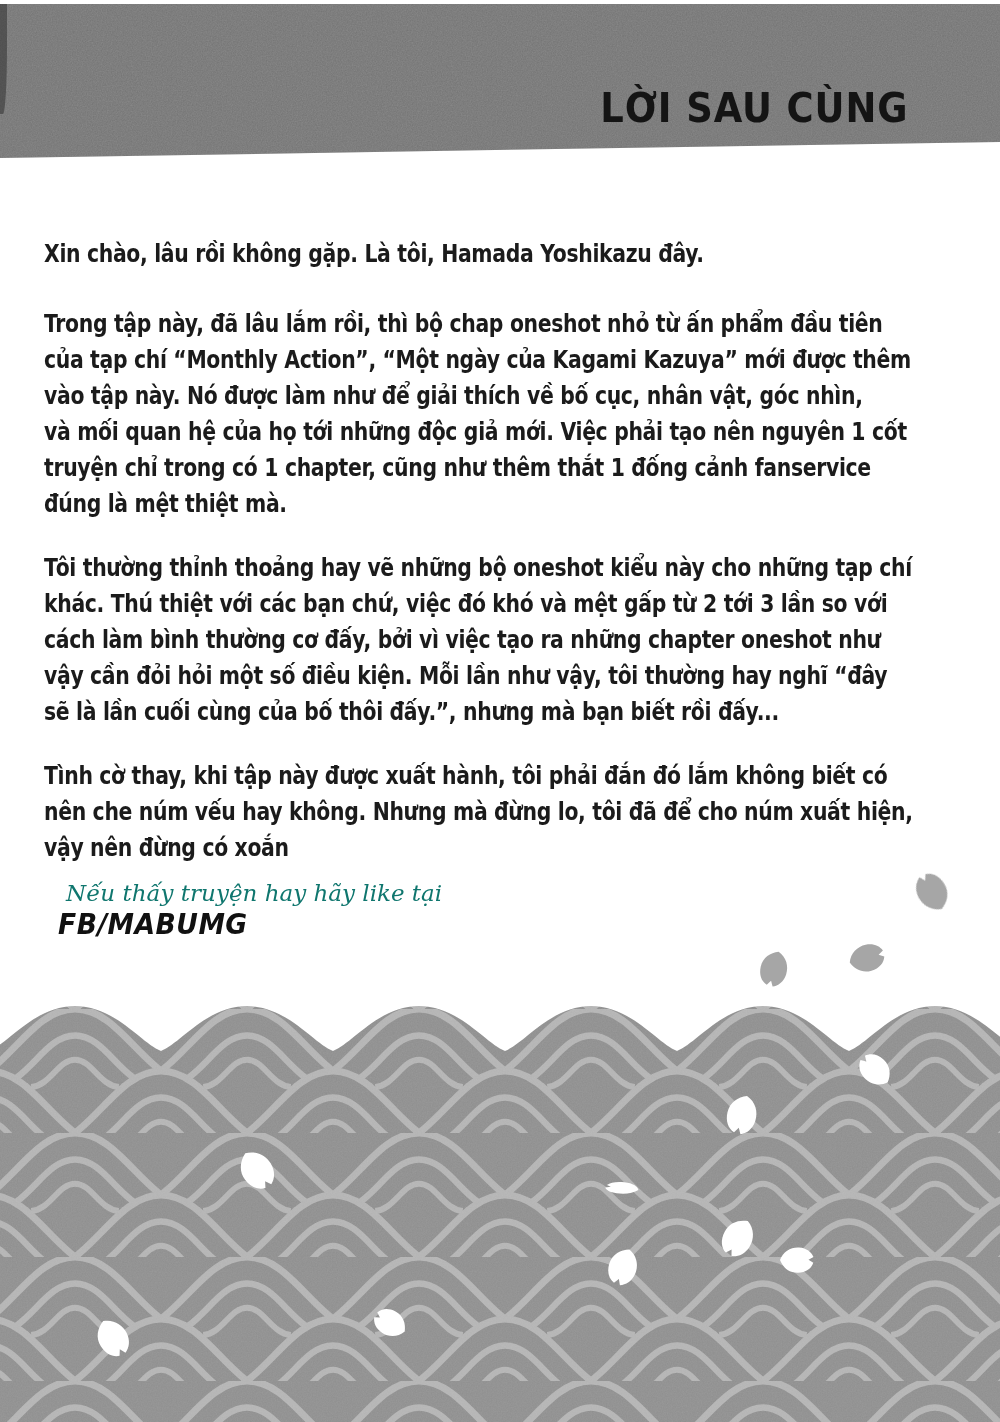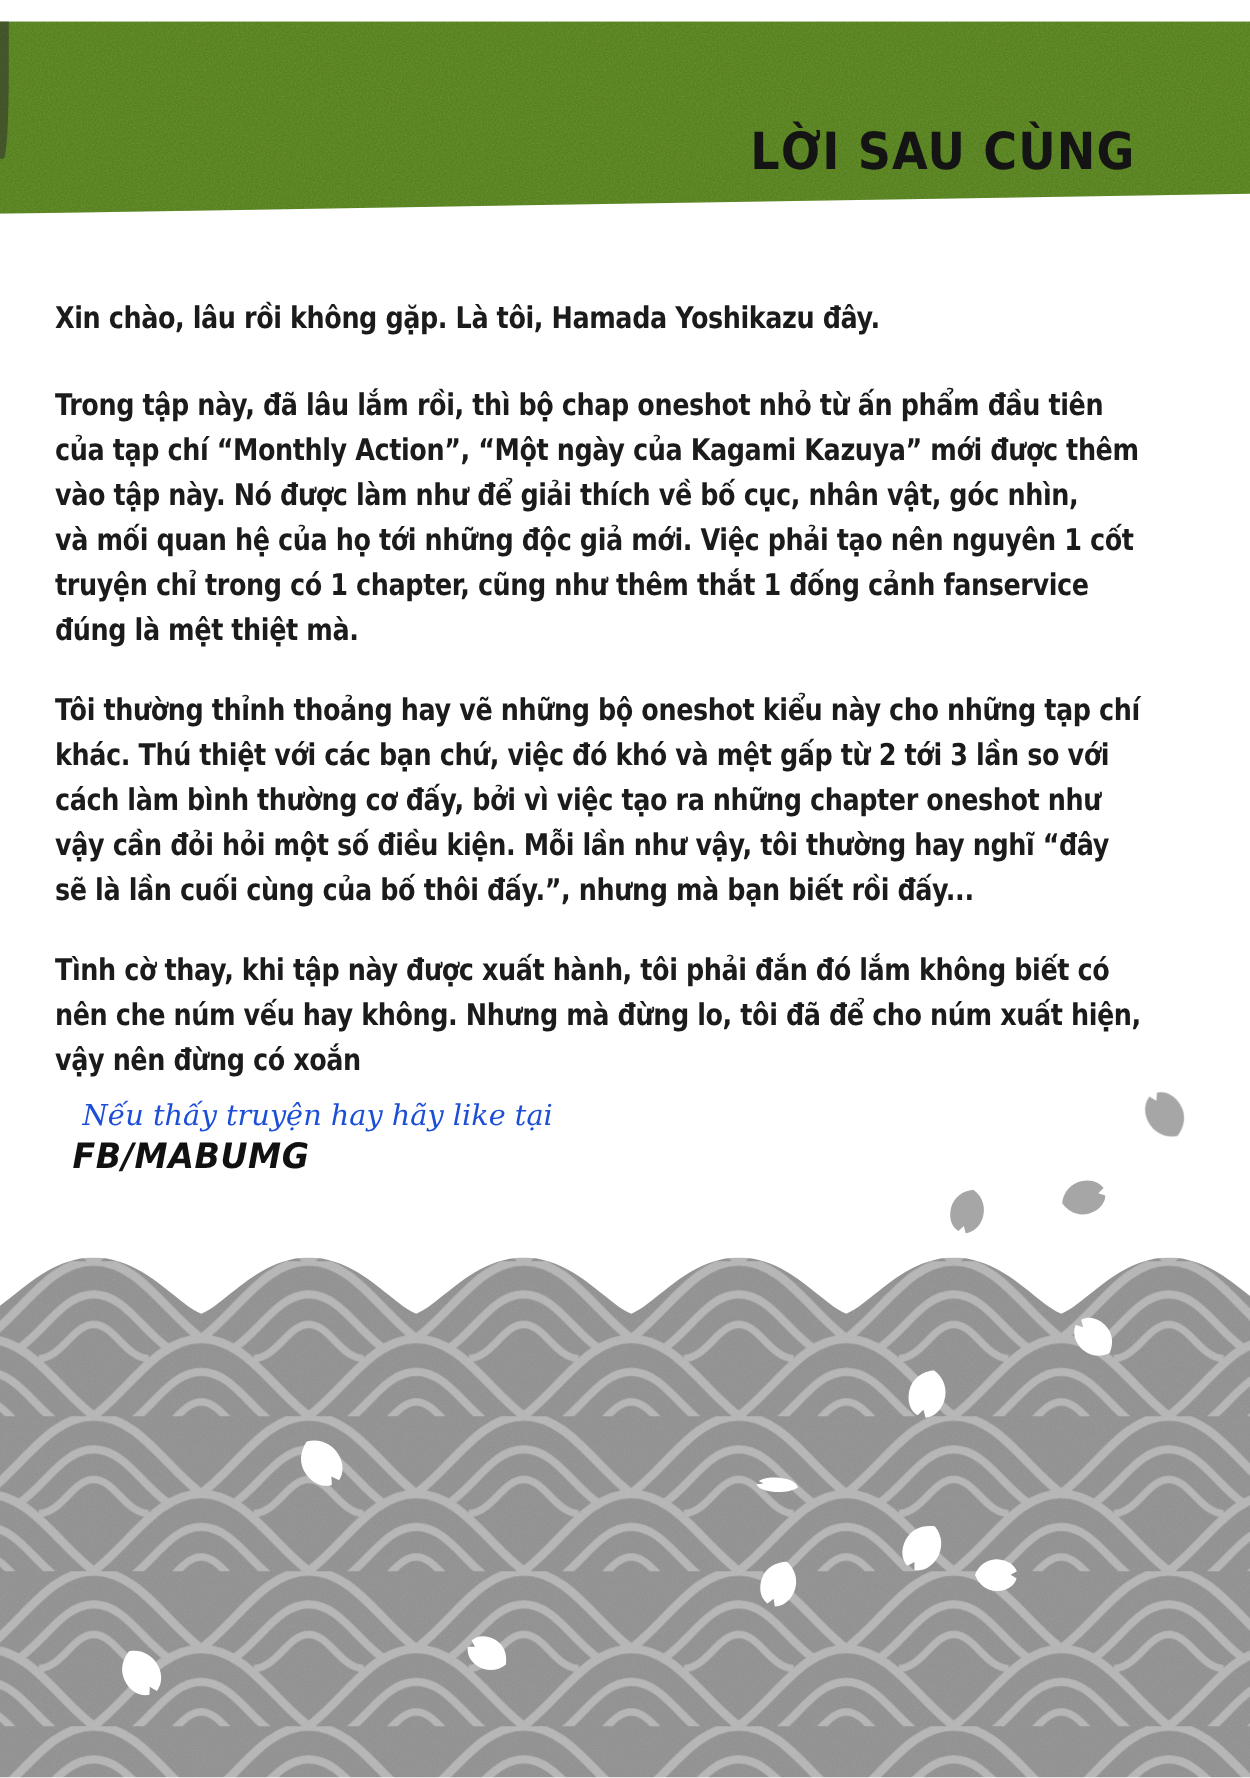--- a/index.html
+++ b/index.html
@@ -2,22 +2,22 @@
 <html><head>
 <meta charset="utf-8">
 <style>
   html,body{margin:0;padding:0;}
   body{
     width:1000px;height:1422px;position:relative;overflow:hidden;
     background:#ffffff;font-family:"DejaVu Sans",sans-serif;
   }
   
   .header-band{
-    position:absolute;left:0;top:17px;width:1000px;height:160px;
-    background:#4d7c0f;
+    position:absolute;left:0;top:4px;width:1000px;height:160px;
+    background:#737373;
     clip-path:polygon(0 0,100% 0,100% 138px,0 154px);
   }
   .header-band svg{position:absolute;left:0;top:0;}
   .scan-smudge{
     position:absolute;left:0;top:0;width:7px;height:110px;
     background:#2f2f2f;opacity:.55;border-radius:0 0 60% 0;
   }
   .page-title{
     position:absolute;top:80px;right:92px;
     font-size:41px;font-weight:bold;color:#141414;
@@ -28,21 +28,21 @@
   .tl{
     position:absolute;left:44px;white-space:nowrap;
     font-size:24px;font-weight:bold;color:#1b1b1b;
     letter-spacing:-0.4px;
     transform:scaleX(.85);transform-origin:left center;
   }
   
   .promo-line{
     position:absolute;left:66px;top:880px;white-space:nowrap;
     font-family:"DejaVu Serif",serif;font-style:italic;
-    font-size:23px;color:#1d4ed8;
+    font-size:23px;color:#0f766e;
   }
   .promo-handle{
     position:absolute;left:58px;top:908px;white-space:nowrap;
     font-size:28px;font-weight:bold;font-style:italic;color:#111;
     letter-spacing:.5px;transform:scaleX(.95);transform-origin:left center;
   }
   
   .waves-svg{position:absolute;left:0;top:1005px;}
   .petals-svg{position:absolute;left:0;top:0;pointer-events:none;}
 </style>

